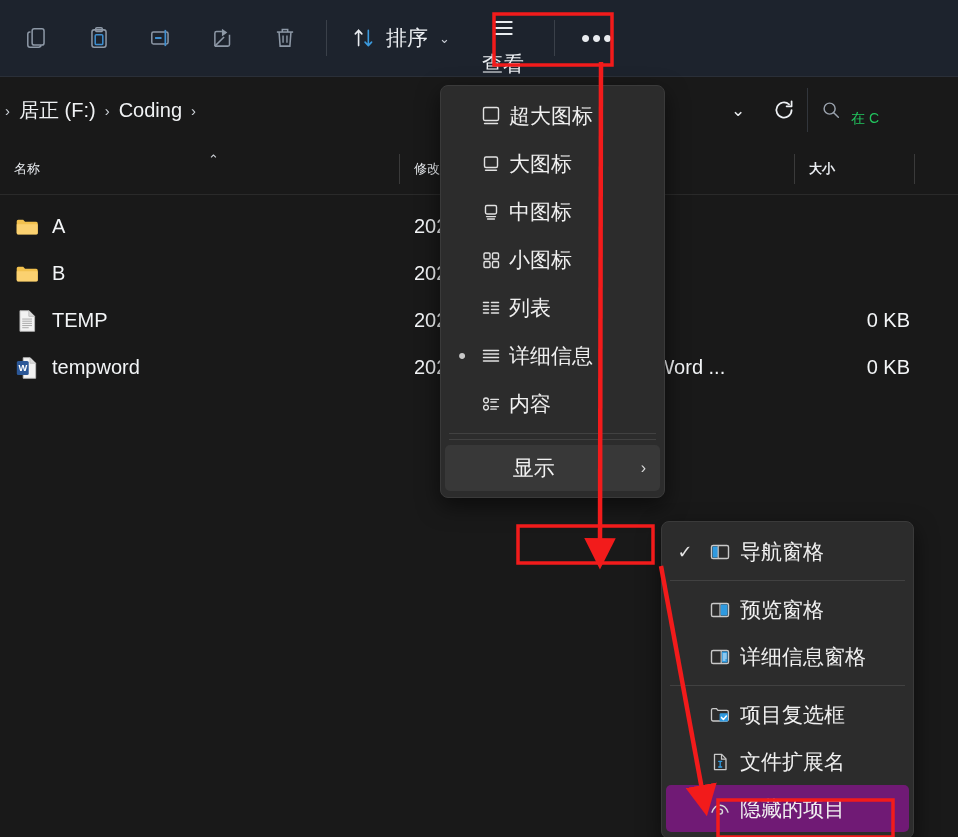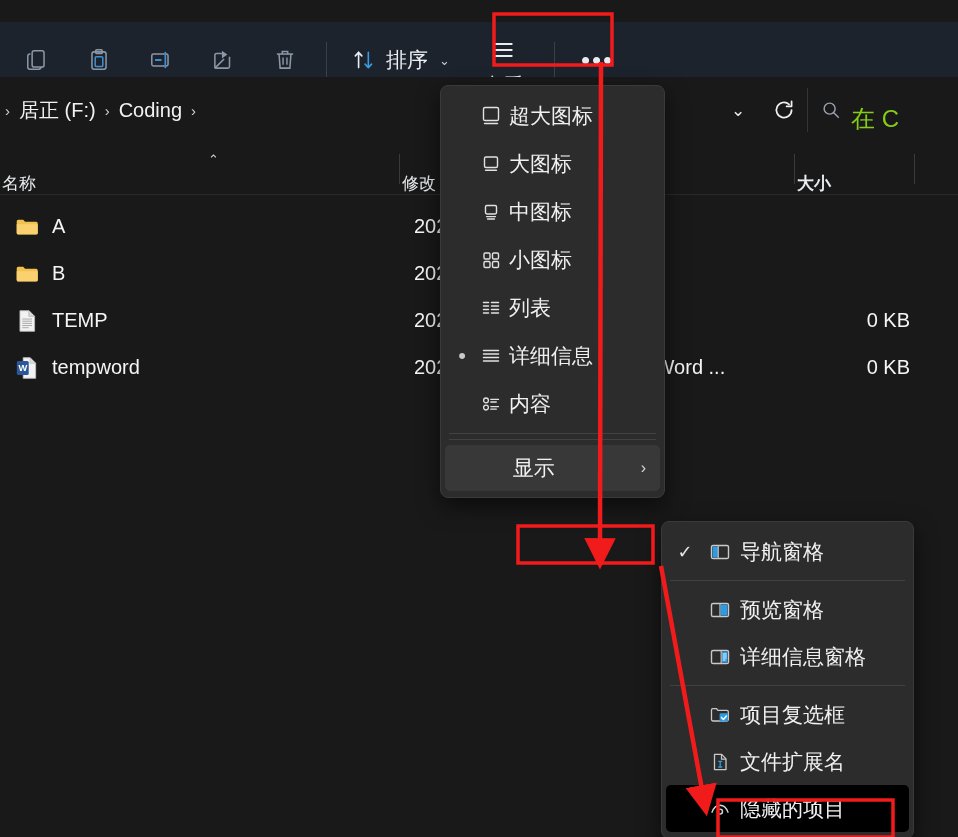--- a/index.html
+++ b/index.html
@@ -10,21 +10,20 @@
     overflow: hidden;
   }
   #root { position: relative; width: 958px; height: 837px; background: #191919; }
 
   
   .toolbar {
     position: absolute; left: 0; top: 0; width: 958px; height: 77px;
     background: #1d232d;
     display: flex; align-items: center;
     border-bottom: 1px solid #2a2f38;
-    margin-top: 22px;
   }
   .tb-btn {
     width: 58px; height: 46px;
     display: flex; align-items: center; justify-content: center;
     border-radius: 5px; margin-left: 4px;
   }
   .tb-btn:first-child { margin-left: 8px; }
   .tb-sep { width: 1px; height: 36px; background: #3a4049; margin: 0 12px; }
   .tb-label {
     display: flex; align-items: center; gap: 9px;
@@ -53,30 +52,30 @@
   }
   .addr-chev { width: 46px; height:44px; display:flex; align-items:center;
                justify-content:center; color:#e9ecef; font-size: 17px;}
   .addr-refresh { width: 46px; height:44px; display:flex; align-items:center;
                justify-content:center;}
   .vline { width:1px; height:44px; background:#32363c; }
   .searchbox {
     display:flex; align-items:center; gap:9px; height:44px;
     padding: 0 12px; width: 150px; overflow: hidden;
   }
-  .search-ph { color:#84cc16; font-size:24px; white-space: nowrap; margin-top: 18px; }
+  .search-ph { color:#22c55e; font-size:14px; white-space: nowrap; margin-top: 18px; }
 
   
   .listheader {
     position:absolute; left:0; top:143px; width:958px; height:52px;
     background:#191919; display:flex; align-items:center;
     border-bottom: 1px solid #2a2a2a;
   }
-  .hcell { color:#e9ecf0; font-size:17px; position:relative; height:52px;
-           display:flex; align-items:flex-end; padding-left:2px; }
+  .hcell { color:#e9ecf0; font-size:13px; position:relative; height:52px;
+           display:flex; align-items:center; padding-left:14px; }
   .hcell:after { content:""; position:absolute; right:0; top:11px;
                  width:1px; height:30px; background:#3a3a3a; }
   .sortcaret { position:absolute; left:208px; top:152px; color:#c8ccd2;
                font-size:13px; }
 
   .row { position:absolute; left:0; width:958px; height:47px;
          display:flex; align-items:center; }
   .r-name { display:flex; align-items:center; gap:12px; padding-left:14px;
             width:400px; color:#f3f5f7; font-size:20px; }
   .r-date { width:200px; color:#f3f5f7; font-size:20px; padding-left:14px;}
@@ -121,21 +120,21 @@
     padding: 6px 0;
   }
   .sm-item {
     height:47px; display:flex; align-items:center; margin:0 4px;
     border-radius:5px; padding-left:4px;
     color:#f0f0f0; font-size:21px; position:relative;
   }
   .sm-check { width:30px; text-align:center; color:#e6e6e6; font-size:18px; }
   .sm-ic { width:40px; display:flex; align-items:center; justify-content:center; }
   .sm-div { height:1px; background:#414141; margin:5px 8px; }
-  .sm-item.hl { background:#000000; }
+  .sm-item.hl { background:#701a75; }
 
   
   .anno { position:absolute; left:0; top:0; width:958px; height:837px;
           pointer-events:none; }
 </style>
 </head>
 <body>
 
 <div id="root">
 

